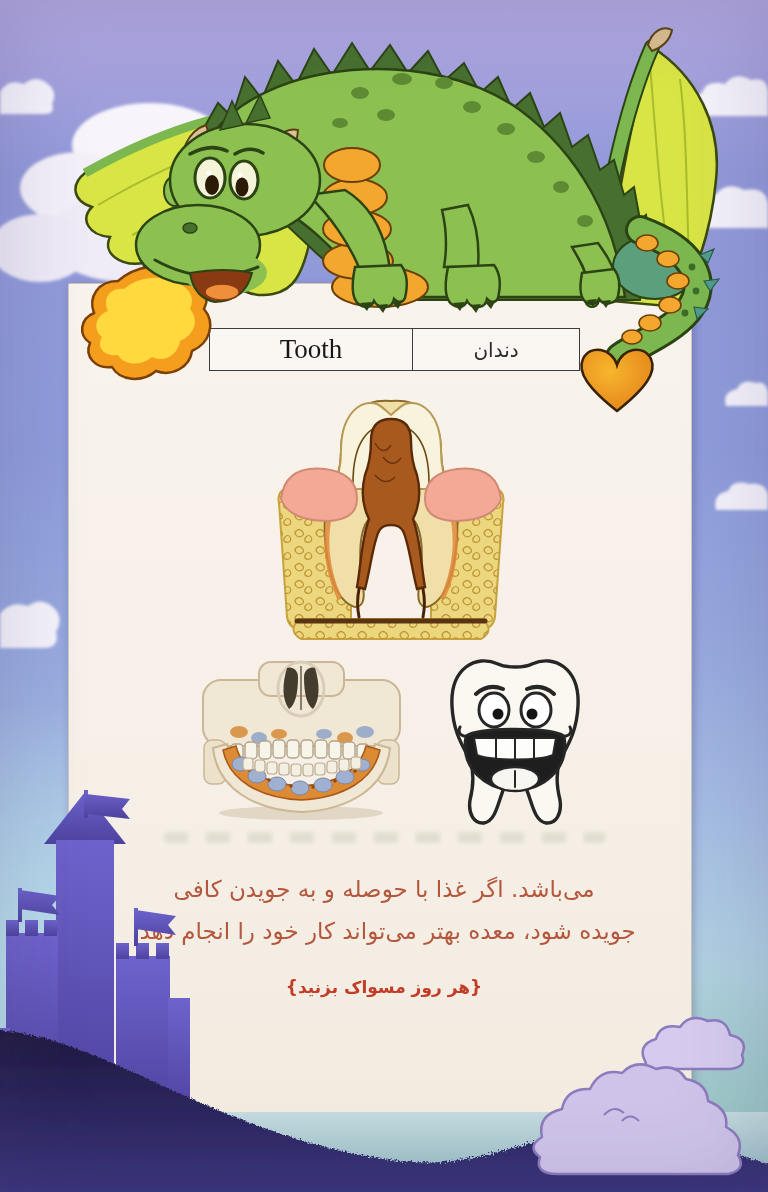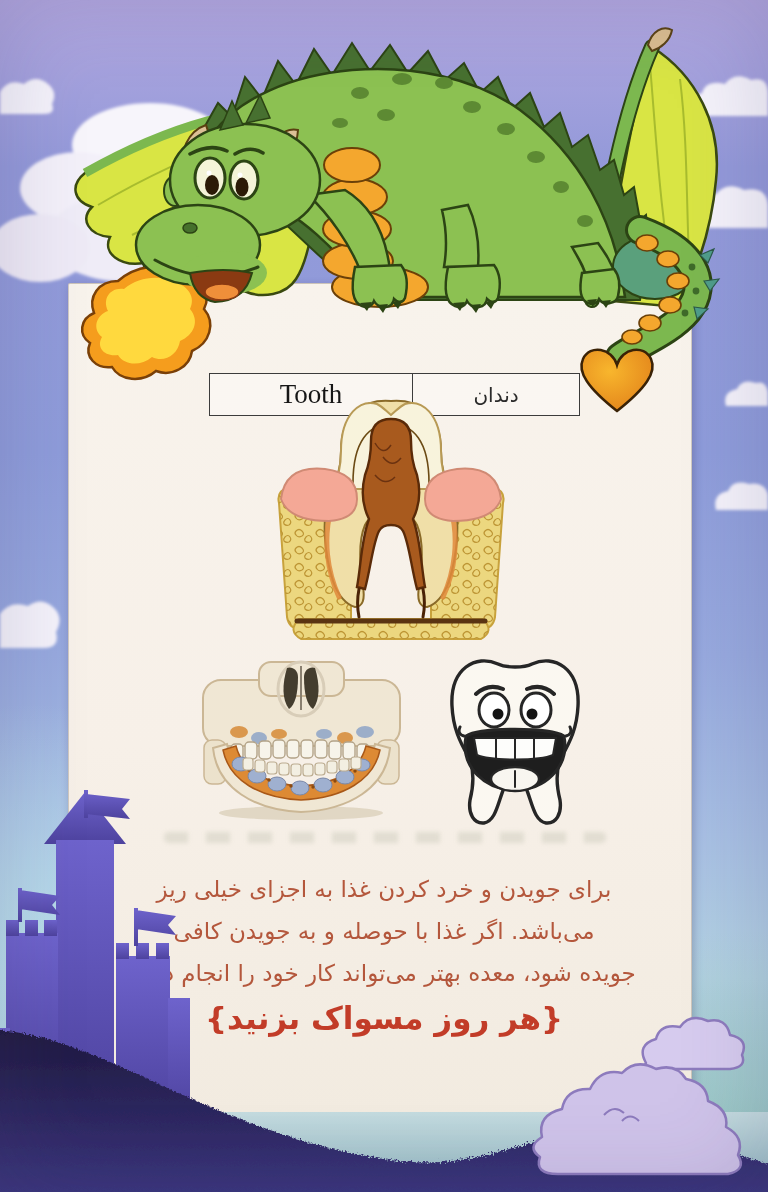--- a/index.html
+++ b/index.html
@@ -15,32 +15,32 @@
        background:radial-gradient(40% 30% at 4% 80%, rgba(186,224,236,.85), rgba(186,224,236,0) 70%),
                   radial-gradient(45% 28% at 98% 99%, rgba(140,190,180,.55), rgba(140,190,180,0) 75%);}
   .lyr{position:absolute;pointer-events:none;}
   .z1{z-index:1}.z3{z-index:3}.z4{z-index:4}.z5{z-index:5}.z6{z-index:6}
   
   .card{position:absolute;left:68px;top:283px;width:622px;height:838px;z-index:2;
         background:linear-gradient(180deg,#f8f3ec 0%,#f7f0e8 55%,#f2ebe0 100%);
         border:1px solid rgba(115,105,95,.30);border-radius:2px;
         box-shadow:2px 3px 8px rgba(55,48,95,.28);}
   .title-box{position:absolute;left:140px;top:44px;width:369px;height:41px;
-        display:flex;border:1.6px solid #3c3c3c;background:rgba(255,255,255,.35);margin-top:45px;}
+        display:flex;border:1.6px solid #3c3c3c;background:rgba(255,255,255,.35);}
   .title-cell-en{width:202px;display:flex;align-items:center;justify-content:center;
         font-family:"Liberation Serif","DejaVu Serif",serif;font-size:27px;color:#161616;}
   .title-cell-fa{flex:1;border-left:1.6px solid #3c3c3c;display:flex;align-items:center;
         justify-content:center;font-size:20px;color:#2a2a2a;direction:rtl;}
   .diagram{position:absolute;}
   .bleed{position:absolute;left:95px;right:85px;top:548px;height:11px;border-radius:5px;
         background:repeating-linear-gradient(90deg,rgba(125,135,105,.16) 0 24px,transparent 24px 42px);
         filter:blur(2px);}
   .para{position:absolute;left:52px;right:44px;top:584px;direction:rtl;text-align:center;
         color:#b4573c;font-size:23px;line-height:42px;}
-  .para .l3{font-weight:bold;color:#c23c28;font-size:31px;margin-top:3px;}
+  .para .l3{font-weight:bold;color:#c23c28;font-size:17px;margin-top:14px;}
   
   .watermark{position:absolute;left:13px;top:1136px;z-index:7;color:#ffffff;
         font-weight:bold;font-size:28px;letter-spacing:.3px;opacity:.96;}
 </style>
 </head>
 <body>
 
 <div class="stage">
 
   <div class="sky">
@@ -196,21 +196,20 @@
           <ellipse cx="91" cy="135" rx="24" ry="12" fill="#f8f6f0" stroke-width="2.4"></ellipse>
           <path d="M91,127 L91,143" stroke-width="2"></path>
           <path d="M40,92 Q33,90 36,83 M142,92 Q149,90 146,83" fill="none" stroke-width="3"></path>
         </g>
       </g>
     </svg>
 
     <div class="bleed"></div>
 
     <div class="para">
-      <div>برای جویدن و خرد کردن غذا به اجزای خیلی ریز</div>
       <div>می‌باشد. اگر غذا با حوصله و به جویدن کافی</div>
       <div>جویده شود، معده بهتر می‌تواند کار خود را انجام دهد.</div>
       <div class="l3">{هر روز مسواک بزنید}</div>
     </div>
   </div>
 
   <svg class="lyr z3" style="left:0;top:788px" width="190" height="332" viewBox="0 0 190 332">
     <defs>
         <linearGradient id="cas" x1="0" y1="0" x2="0" y2="1">
       <stop offset="0" stop-color="#6e63cc"></stop>

